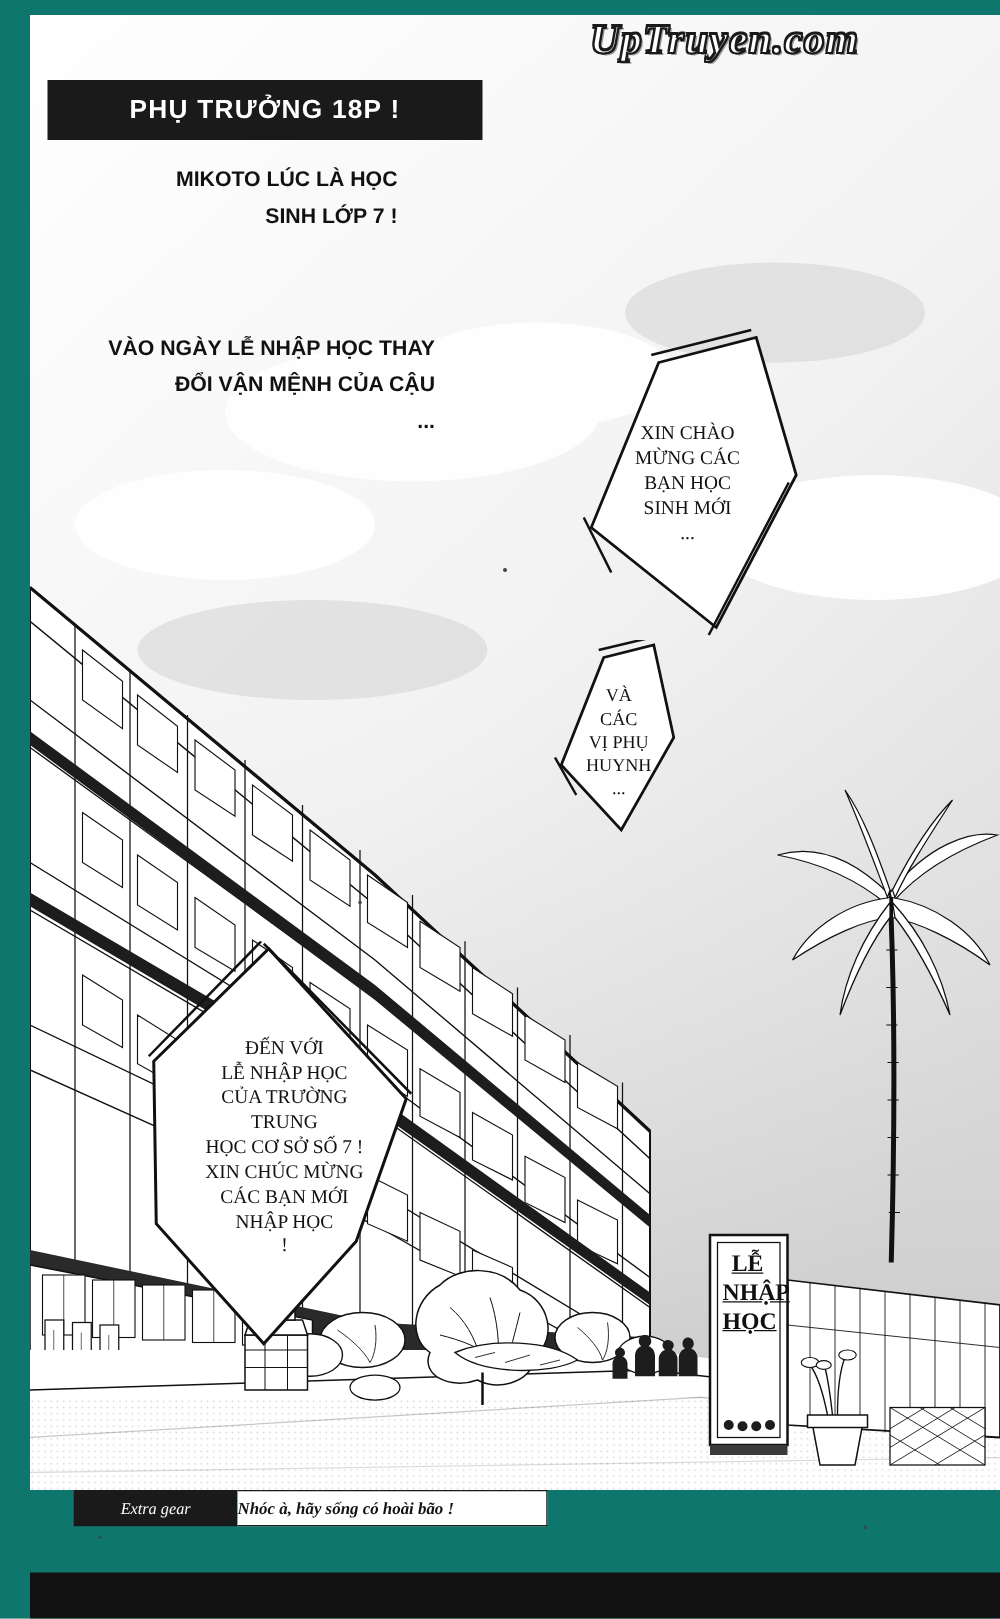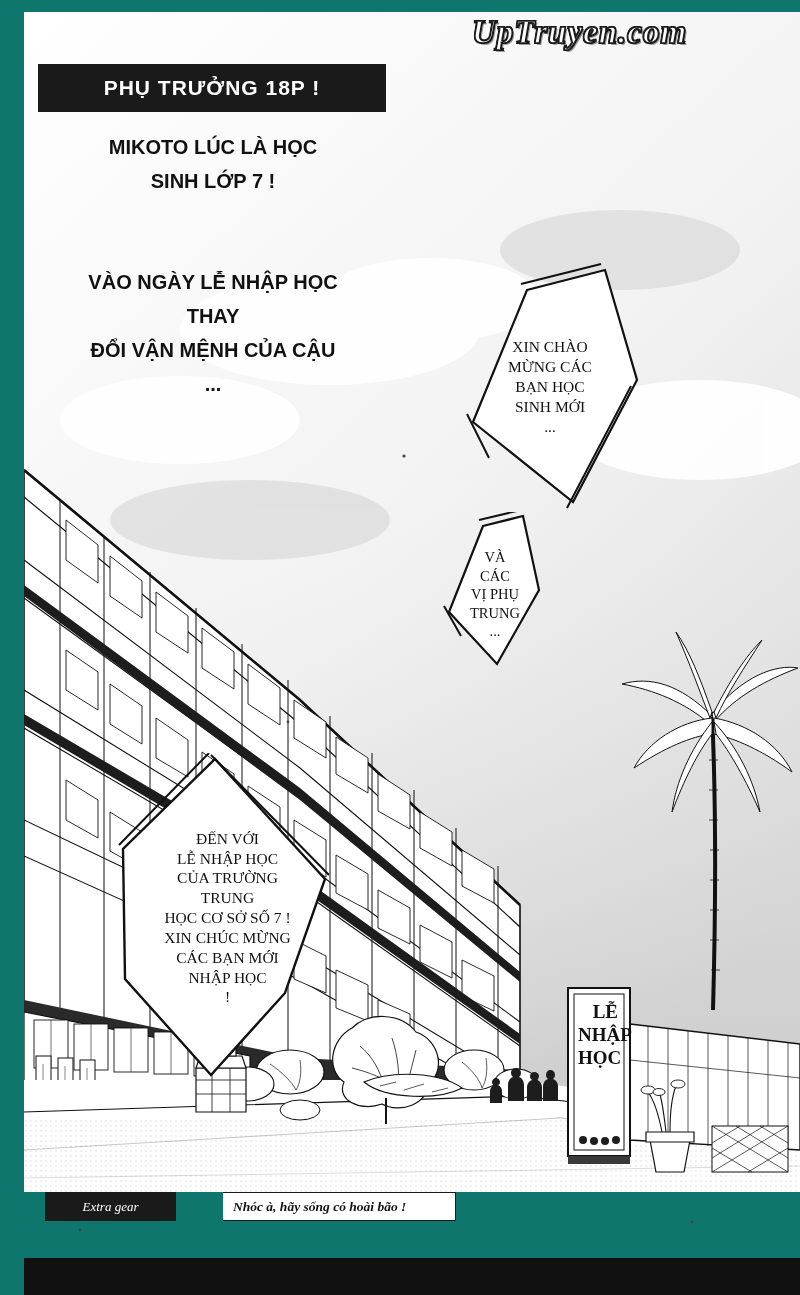--- a/index.html
+++ b/index.html
@@ -54,23 +54,23 @@
     font-size: 21px;
     letter-spacing: 1px;
     text-align: right;
   }
 
   
   .narr {
     position: absolute;
     font-family: "Liberation Sans", sans-serif;
     font-weight: bold;
-    font-size: 20px;
+    font-size: 17px;
     color: #111;
-    text-align: center;
+    text-align: right;
     line-height: 1.7;
     white-space: pre-line;
   }
   #narr-1 { left: 108px; top: 130px; width: 210px; }
   #narr-2 { left: 78px;  top: 222px; width: 270px; margin-top: 43px; }
 
   
   #art { position: absolute; left: 0; top: 0; width: 800px; height: 1295px; }
 
   
@@ -90,47 +90,45 @@
 
   #balloon-1 { left: 455px; top: 262px; width: 190px; height: 250px; font-size: 15.5px; }
   #balloon-2 { left: 435px; top: 512px; width: 120px; height: 165px; font-size: 14.5px; }
   #balloon-3 { left: 115px; top: 753px; width: 225px; height: 330px; font-size: 15.5px; }
 
   .balloon svg { position: absolute; left: 0; top: 0; width: 100%; height: 100%; z-index: 1; }
 
   
   .footer {
     position: absolute;
-    left: 45px;
+    left: 59px;
     top: 1192px;
-    width: 411px;
+    width: 379px;
     height: 29px;
     display: flex;
     z-index: 7;
-    gap: 47px;
   }
   .footer-left {
     width: 131px;
     background: #1a1a1a;
     color: #ffffff;
     display: flex;
     align-items: center;
     justify-content: center;
     font-family: "Liberation Serif", serif;
     font-style: italic;
     font-size: 13px;
   }
   .footer-right {
     flex: 1;
     background: #ffffff;
     border: 1.5px solid #1a1a1a;
     border-left: none;
     display: flex;
     align-items: center;
-    padding-left: 10px;
     font-family: "Liberation Serif", serif;
     font-style: italic;
     font-weight: bold;
     font-size: 13.5px;
     color: #111;
   }
 
   
   .bottom-band {
     position: absolute;
@@ -141,28 +139,29 @@
     background: #111111;
     z-index: 8;
   }
 
   
   .sign-vert {
     position: absolute;
     left: 578px;
     top: 1000px;
     width: 40px;
-    text-align: right;
+    text-align: center;
     font-family: "Liberation Serif", serif;
     font-weight: bold;
     font-size: 19px;
     line-height: 1.22;
     color: #111;
     z-index: 6;
     white-space: pre-line;
+    text-decoration: underline;
   }
 </style>
 </head>
 <body>
 
 <div id="page">
 
   <svg id="art" viewBox="0 0 800 1295" preserveAspectRatio="none">
     <defs>
       <linearGradient id="skyGrad" x1="0" y1="0" x2="0.6" y2="1">
@@ -493,21 +492,21 @@
 
   <div class="balloon" id="balloon-2">
     <svg viewBox="0 0 120 165" preserveAspectRatio="none">
       <polygon points="48,14 88,4 104,78 62,152 14,100" fill="#ffffff" stroke="#111" stroke-width="2.2"></polygon>
       <polyline points="44,8 86,-2" fill="none" stroke="#111" stroke-width="2"></polyline>
       <polyline points="9,94 26,124" fill="none" stroke="#111" stroke-width="2"></polyline>
     </svg>
     <span class="txt">VÀ
 CÁC
 VỊ PHỤ
-TRUNG
+HUYNH
 ...</span>
   </div>
 
   <div class="balloon" id="balloon-3">
     <svg viewBox="0 0 225 330" preserveAspectRatio="none">
       <polygon points="100,6 210,126 170,240 96,322 10,226 8,96" fill="#ffffff" stroke="#111" stroke-width="2.4"></polygon>
       <polyline points="96,2 214,122" fill="none" stroke="#111" stroke-width="2"></polyline>
       <polyline points="4,92 94,0" fill="none" stroke="#111" stroke-width="2"></polyline>
     </svg>
     <span class="txt">ĐẾN VỚI

